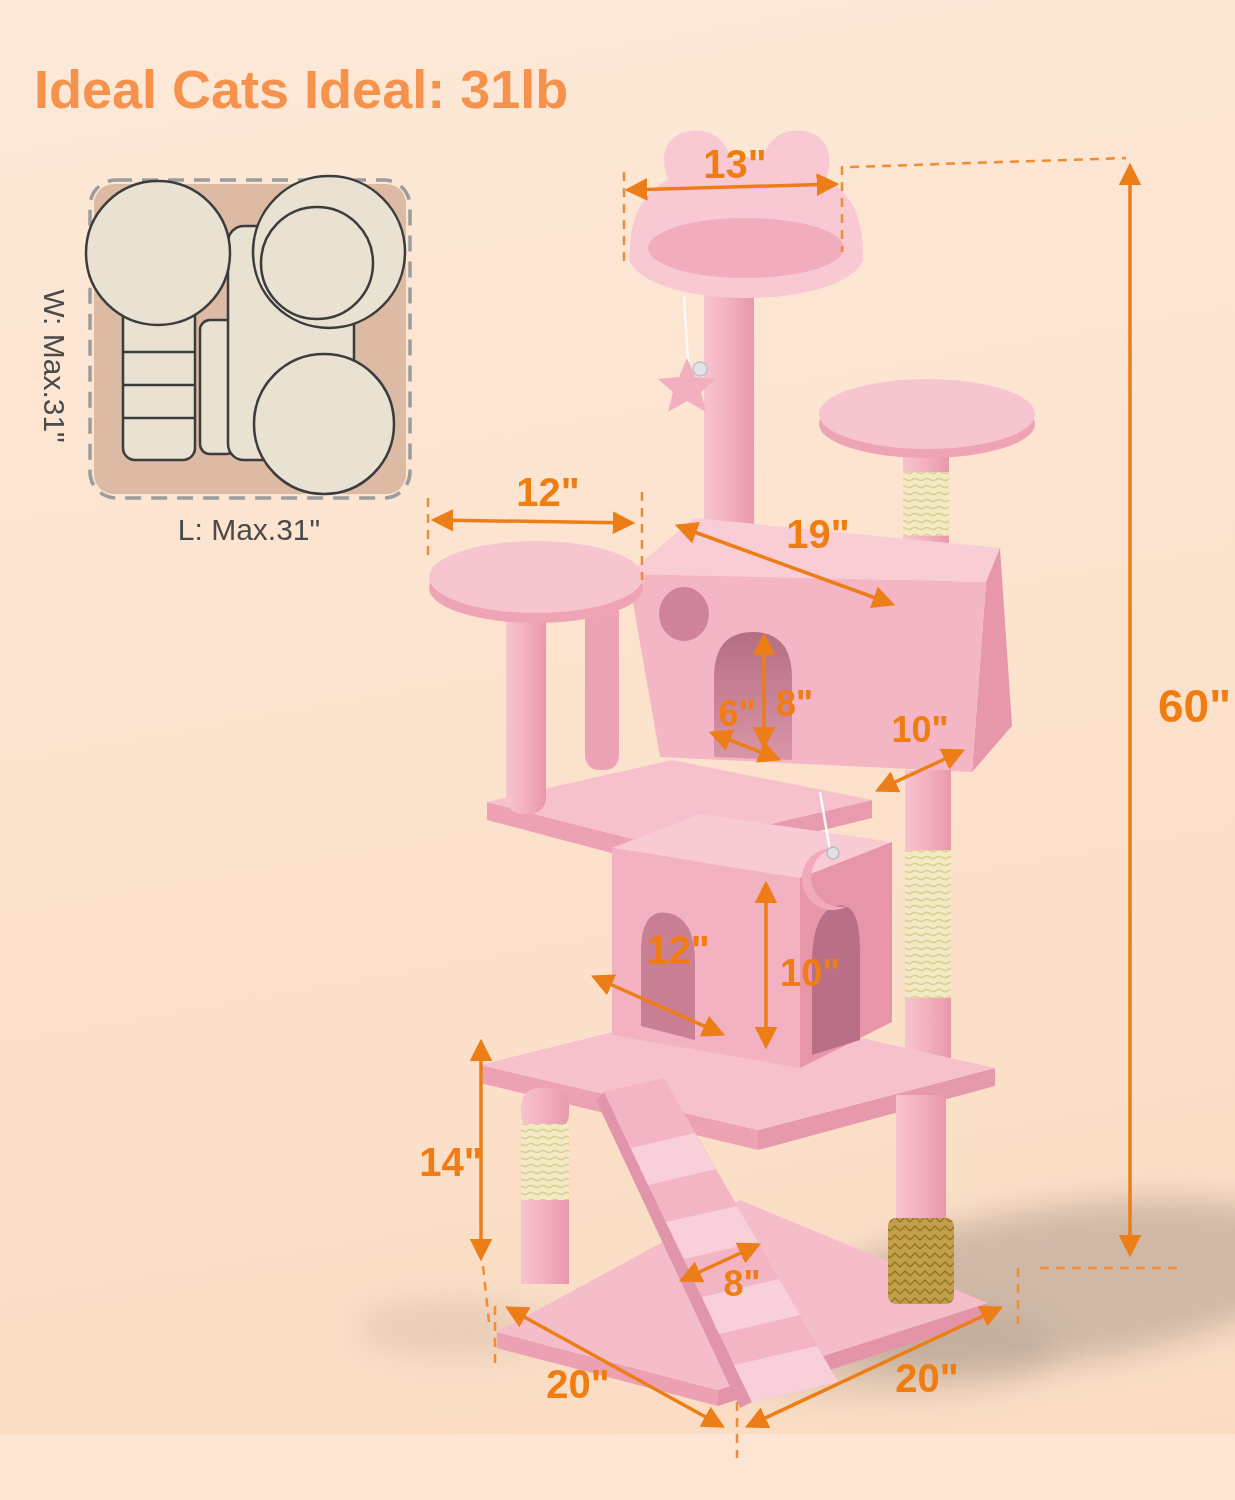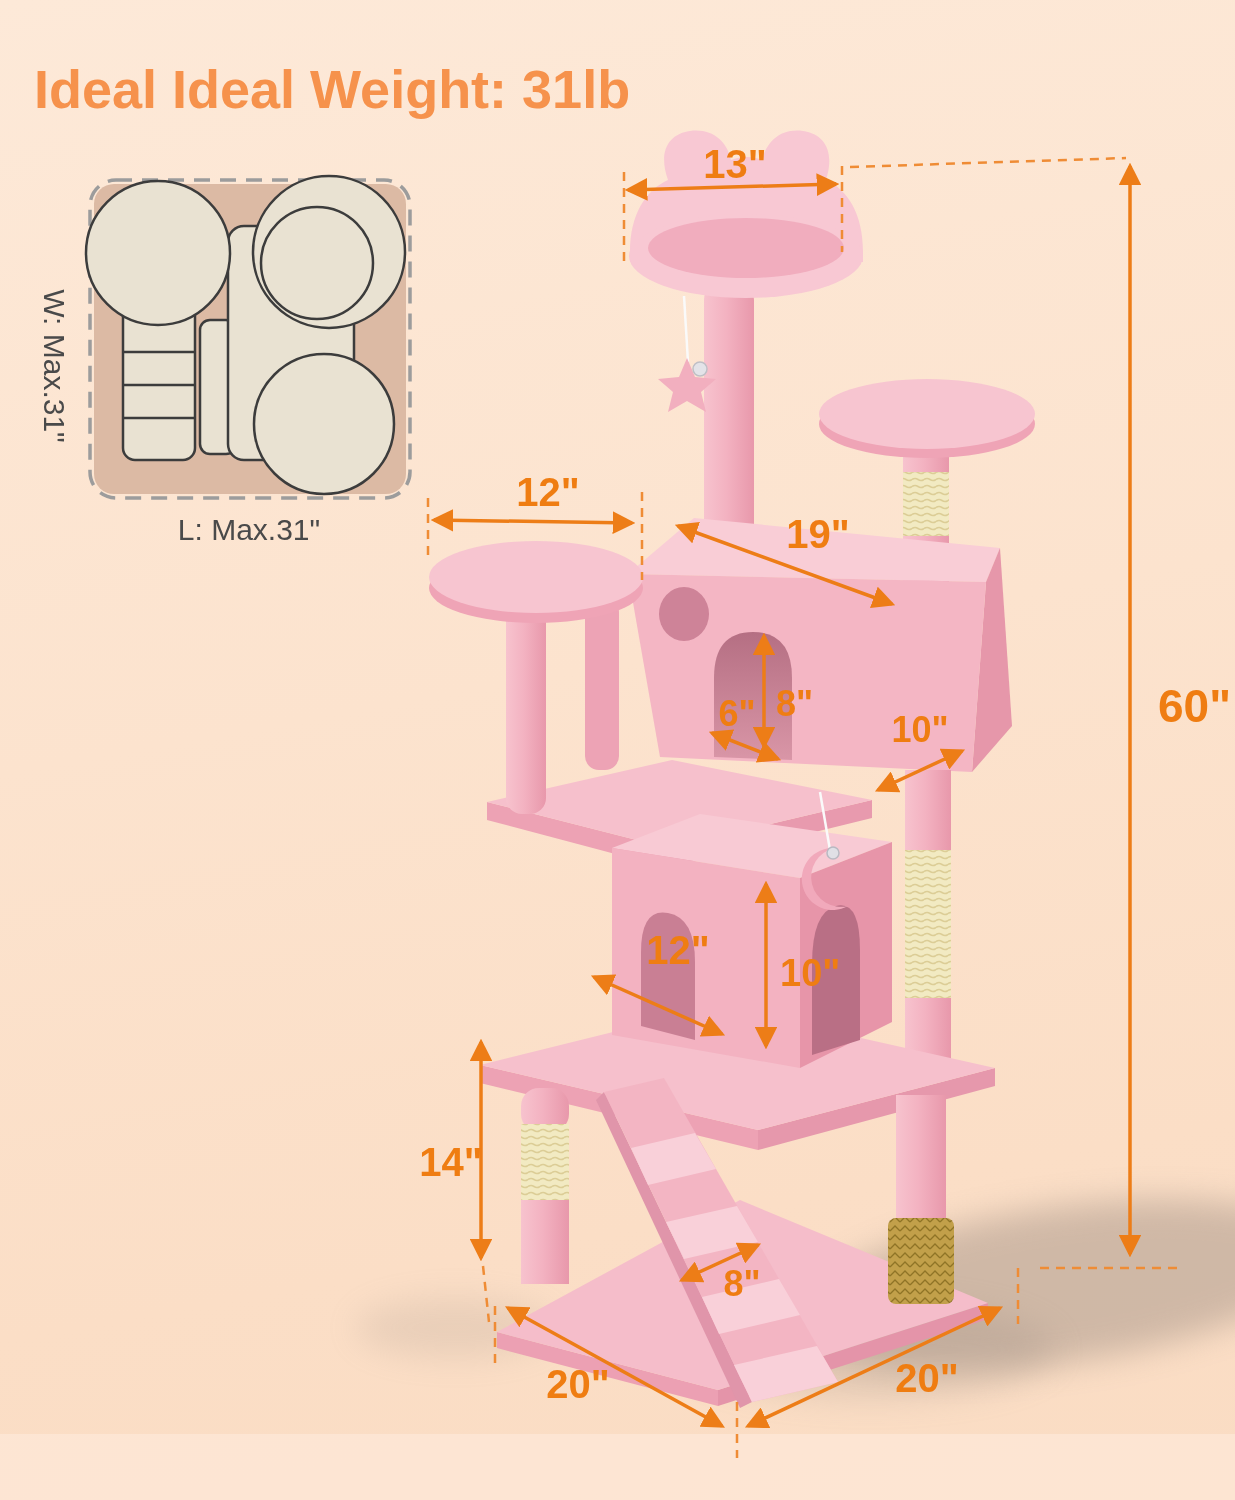--- a/index.html
+++ b/index.html
@@ -18,21 +18,21 @@
   text{font-family:"Liberation Sans",sans-serif;}
   .dimtxt{font-weight:bold;fill:#EF7D12;}
   .insettxt{fill:#4A4A4A;font-weight:normal;}
 </style>
 </head>
 <body>
 
 <div id="stage">
   <div id="floor-band"></div>
 
-  <div id="page-title">Ideal Ideal Weight: 31lb</div>
+  <div id="page-title">Ideal Cats Ideal: 31lb</div>
 
   <svg width="1235" height="1500" viewBox="0 0 1235 1500">
     <defs>
       <marker id="ah" viewBox="0 0 10 10" refX="8.5" refY="5" markerWidth="6.5" markerHeight="6.5" orient="auto-start-reverse">
         <path d="M0,0 L10,5 L0,10 Z" fill="#ED7D17"></path>
       </marker>
       <linearGradient id="postG" x1="0" y1="0" x2="1" y2="0">
         <stop offset="0" stop-color="#F7C3CE"></stop>
           <stop offset="0.45" stop-color="#F3B2C1"></stop>
           <stop offset="1" stop-color="#E898AB"></stop>

